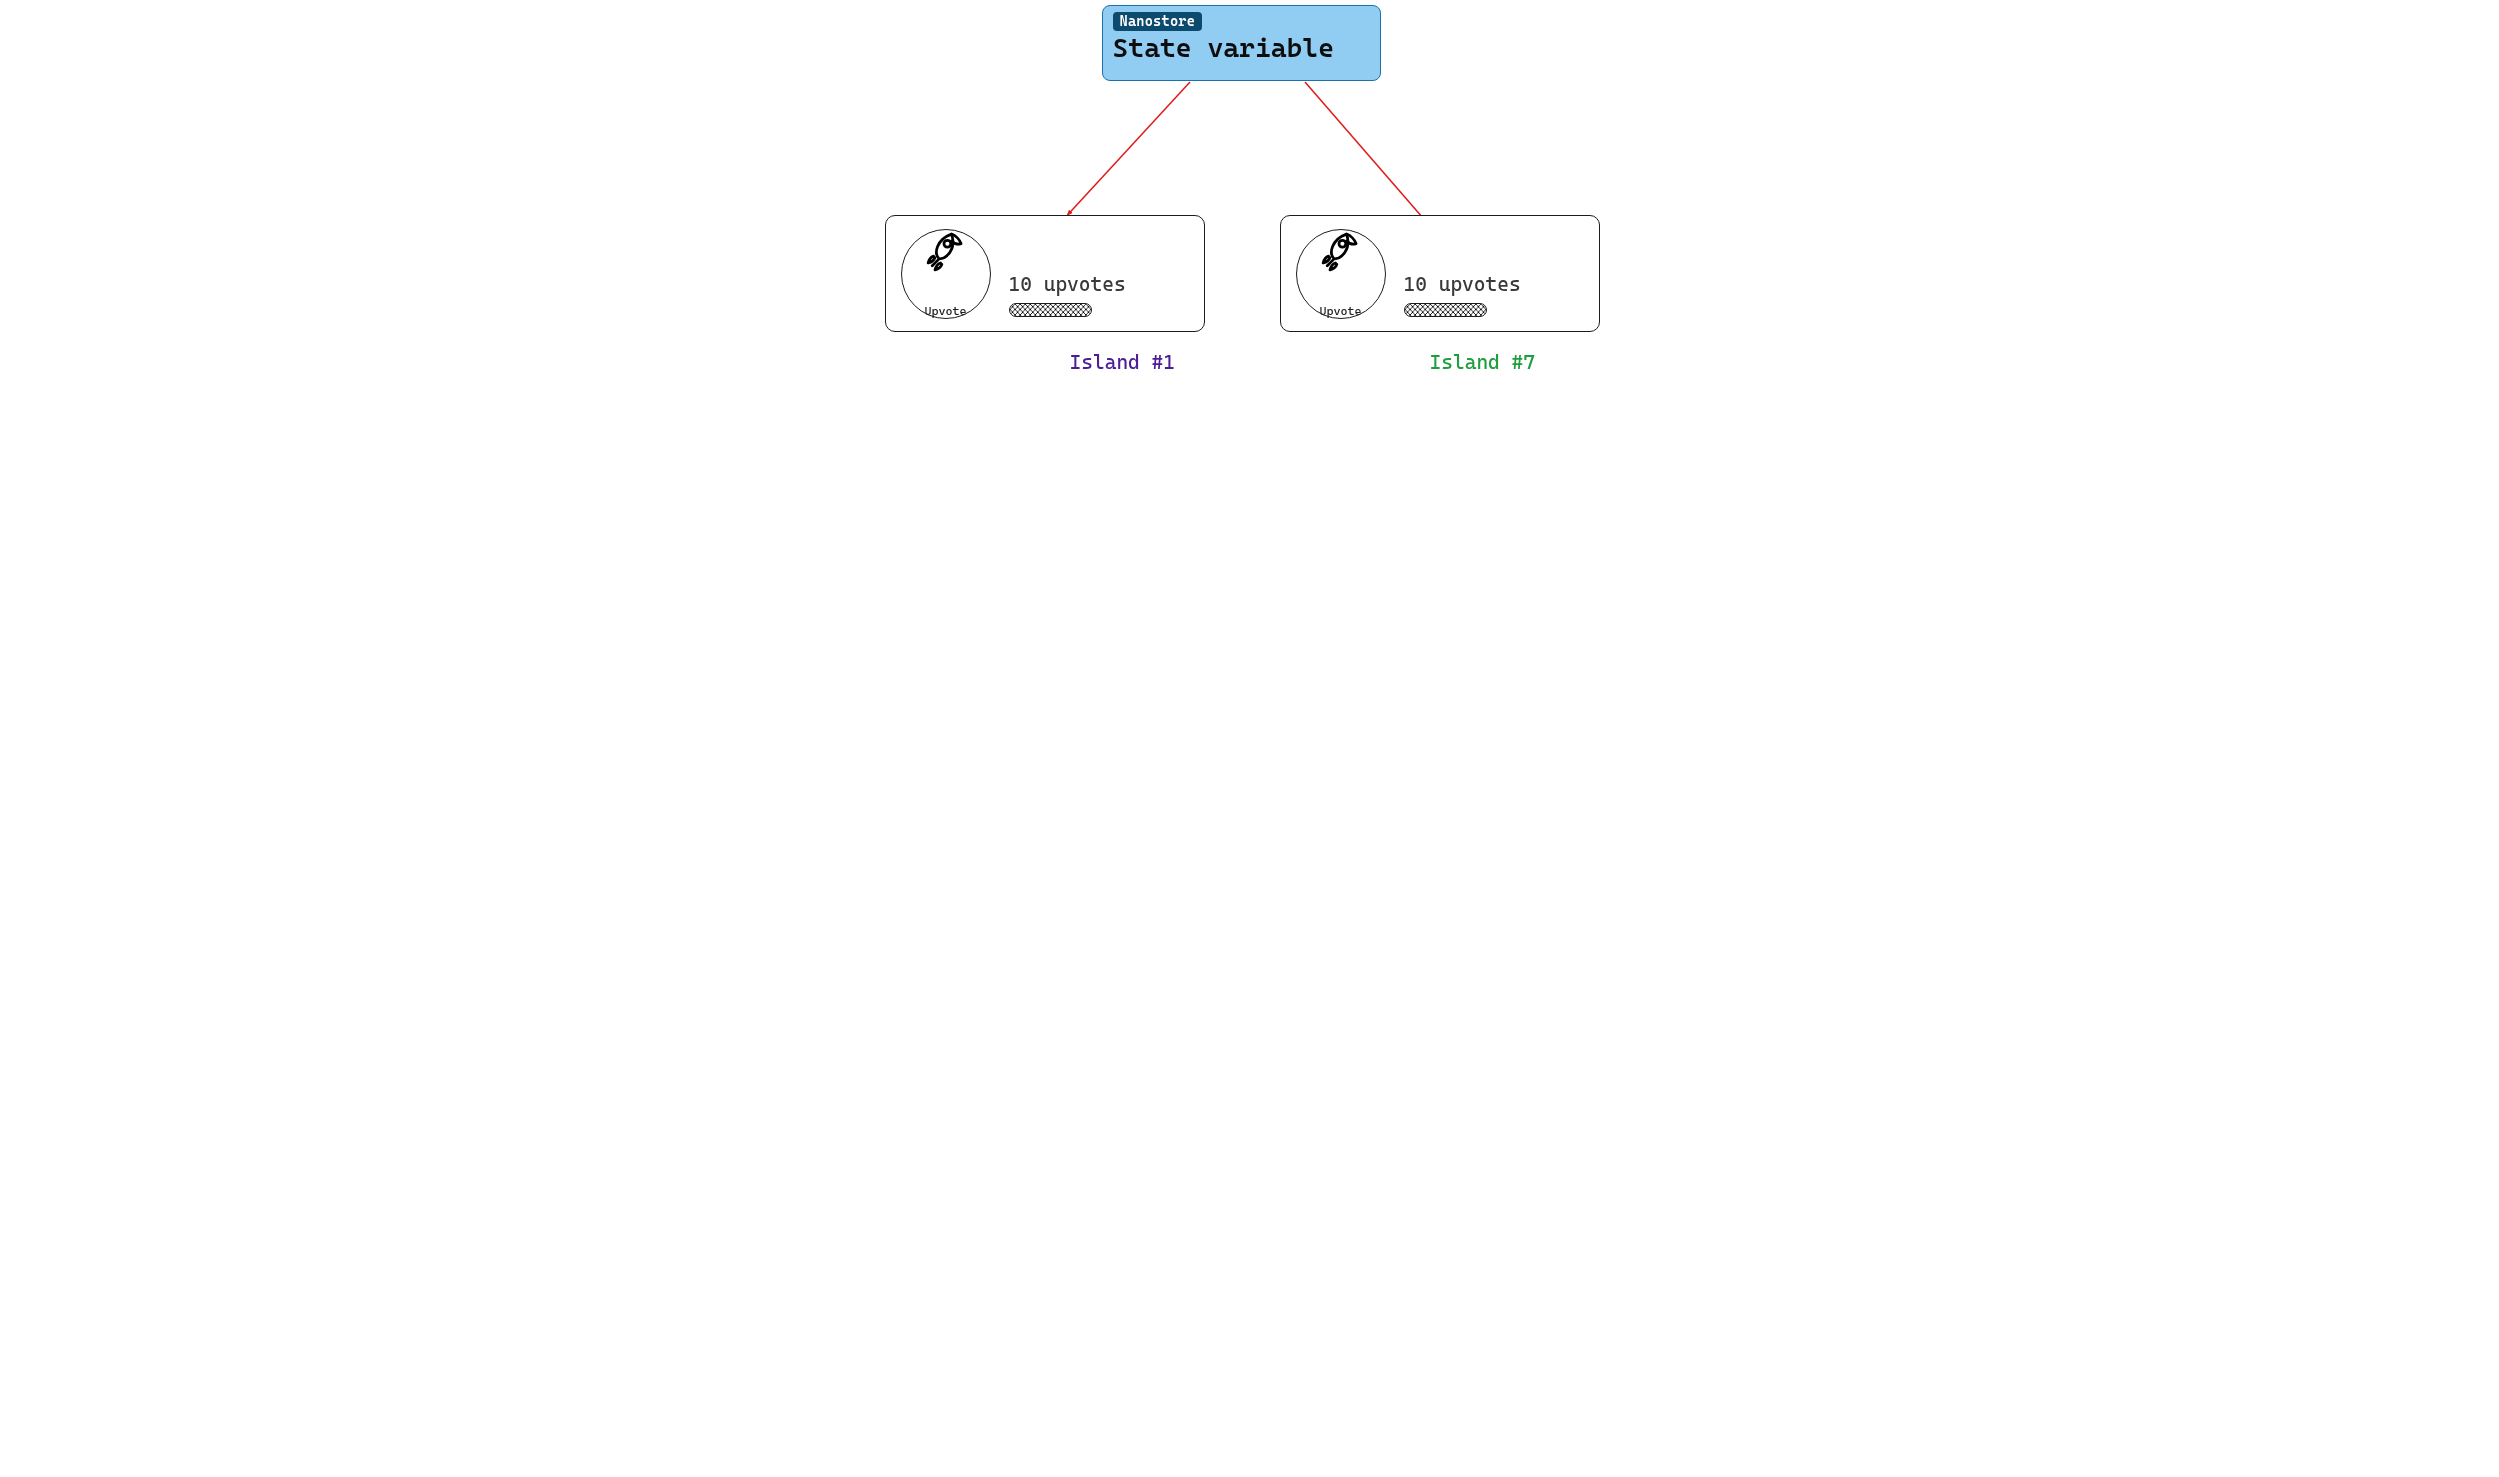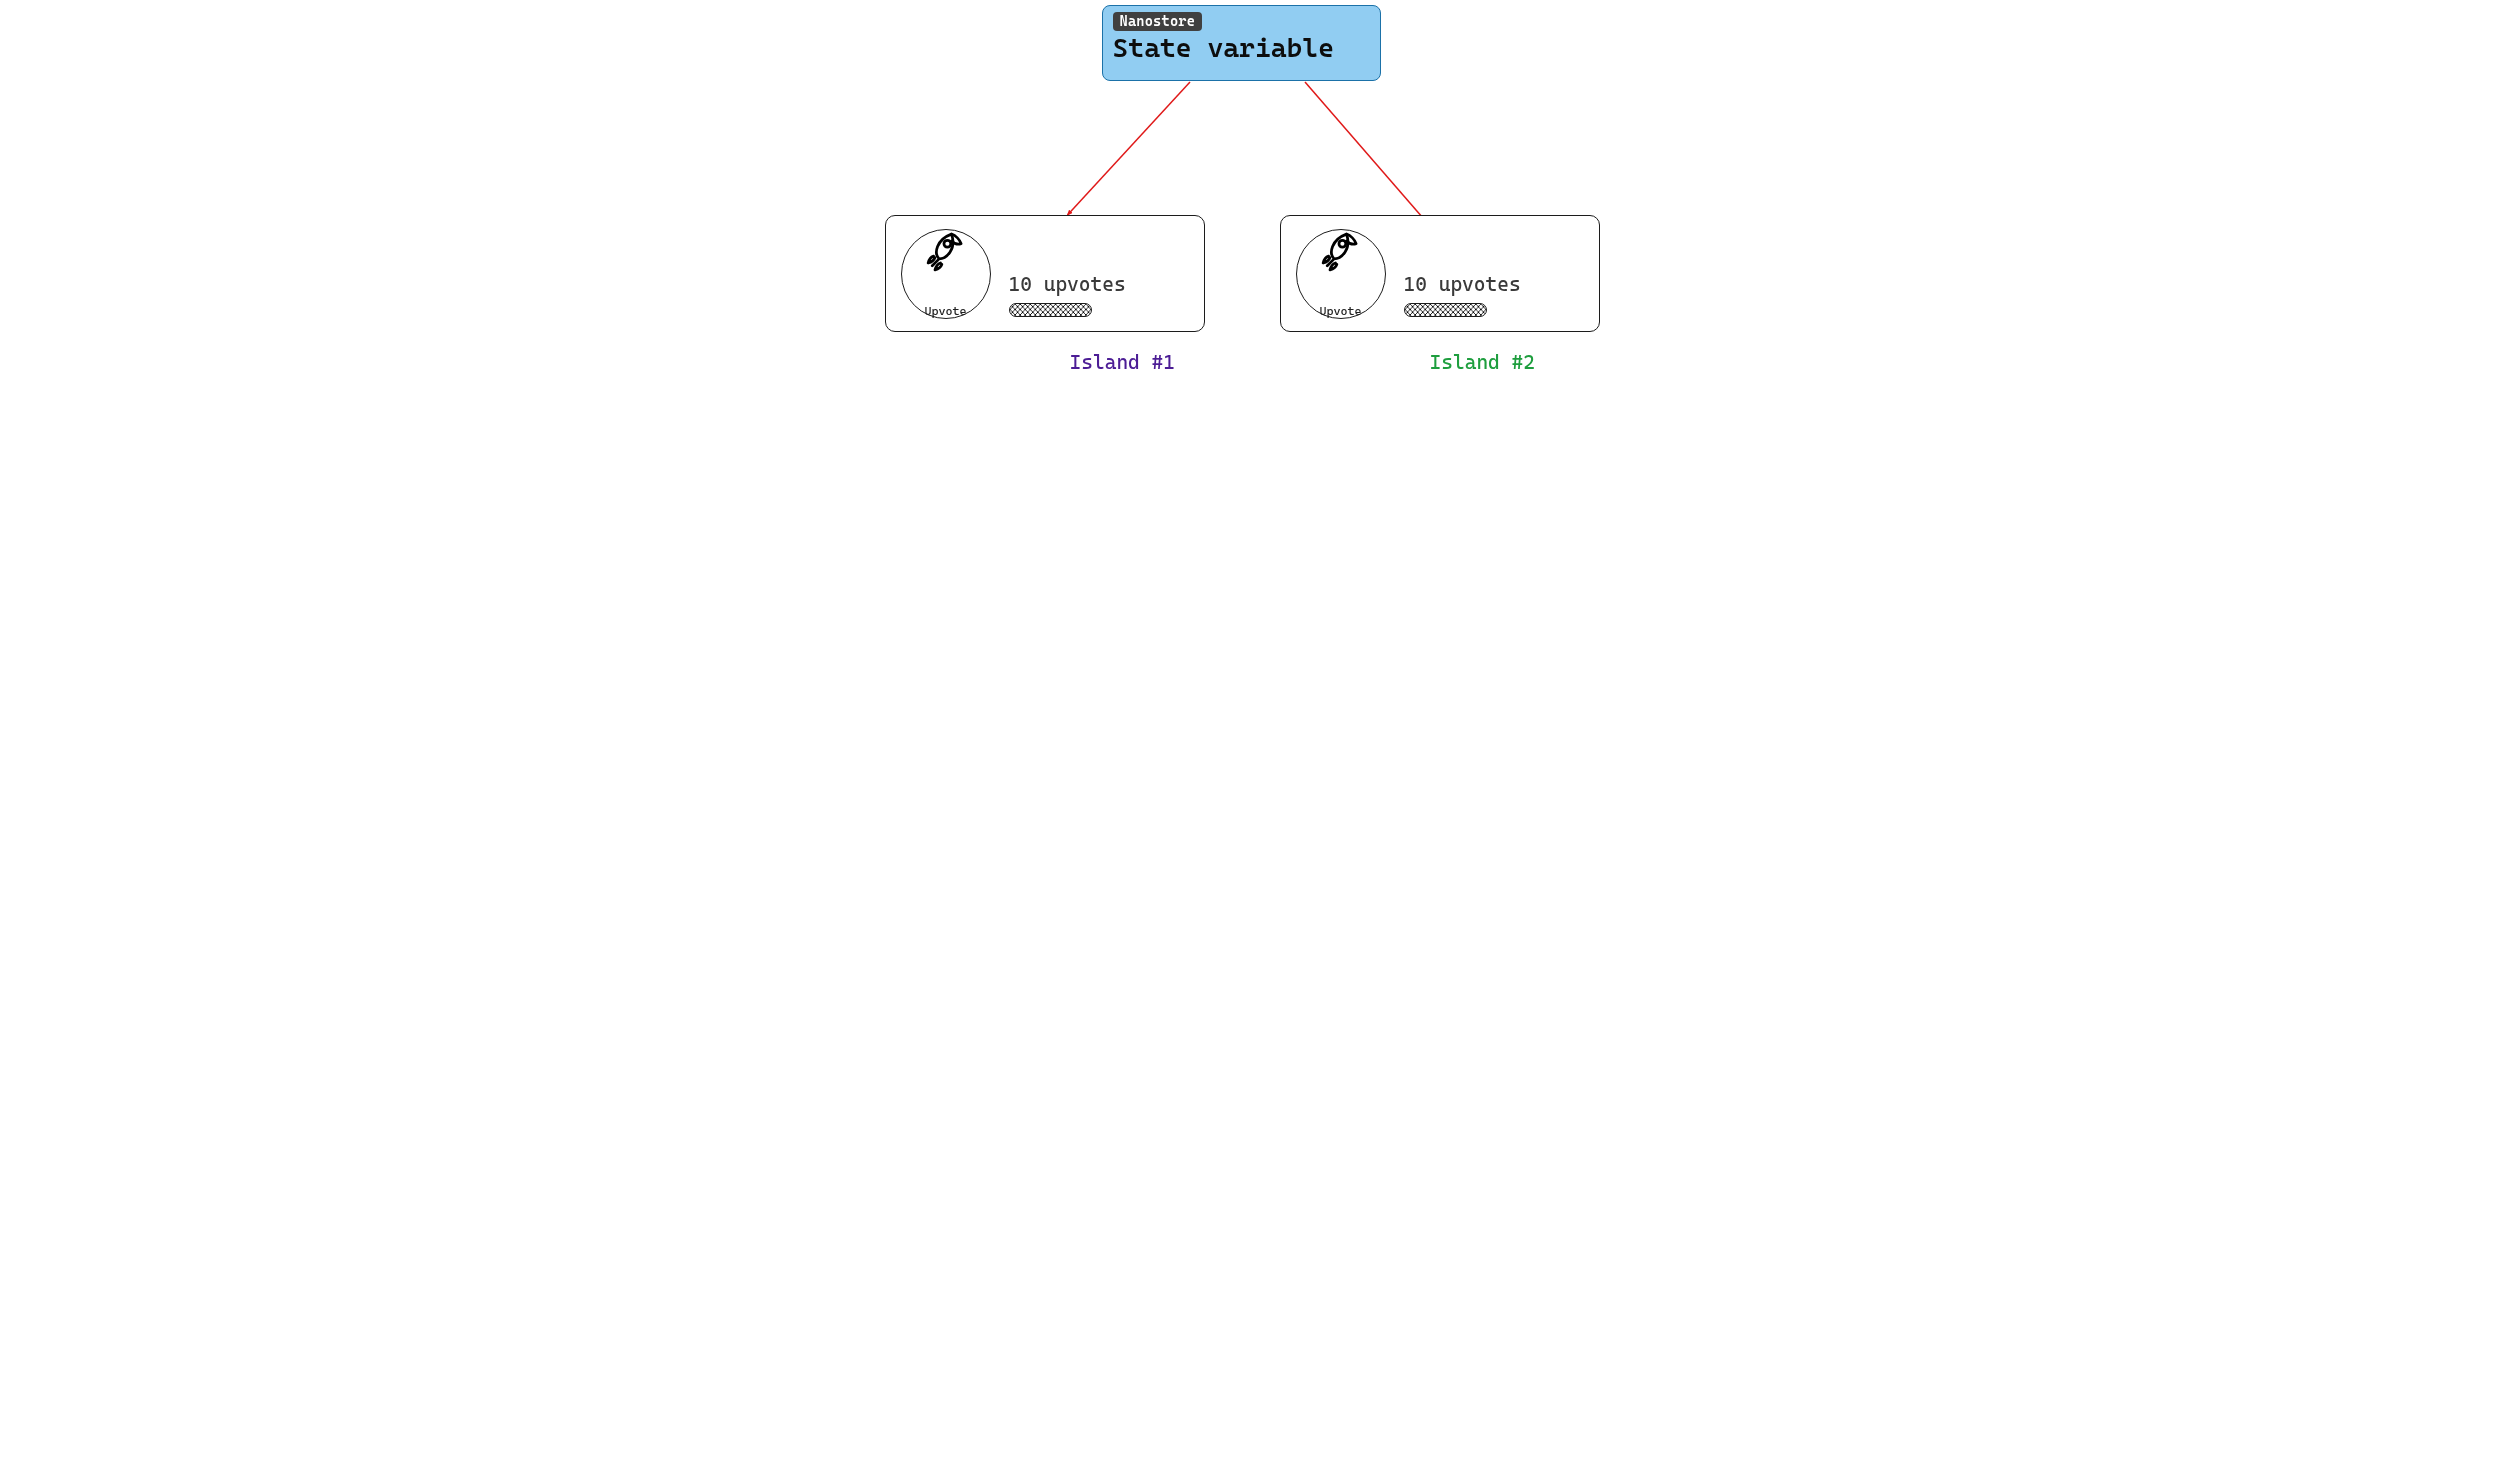--- a/index.html
+++ b/index.html
@@ -32,21 +32,21 @@
     top: 5px;
     width: 279px;
     height: 76px;
     background: #91cdf2;
     border: 1px solid #1b71a8;
     border-radius: 8px;
     padding: 6px 10px 7px 10px;
   }
   .badge {
     display: inline-block;
-    background: #404040;
+    background: #0c4a6e;
     color: #ffffff;
     font-weight: 600;
     font-size: 14px;
     padding: 1px 7px 2px 7px;
     border-radius: 4px;
     letter-spacing: 0.2px;
   }
   .state-title {
     font-size: 27px;
     font-weight: 600;
@@ -206,16 +206,16 @@
               <path d="M-2,8 L2,12 M0,0 L10,10 M8,-2 L12,2" stroke="#000" stroke-width="1.6"></path>
             </pattern>
           </defs>
           <rect x="0" y="0" width="160" height="22" fill="url(#hatch2)"></rect>
         </svg>
       </div>
     </div>
   </div>
 
   <div class="caption c1">Island #1</div>
-  <div class="caption c2">Island #2</div>
+  <div class="caption c2">Island #7</div>
 
 </div>
 
 
 </body></html>

